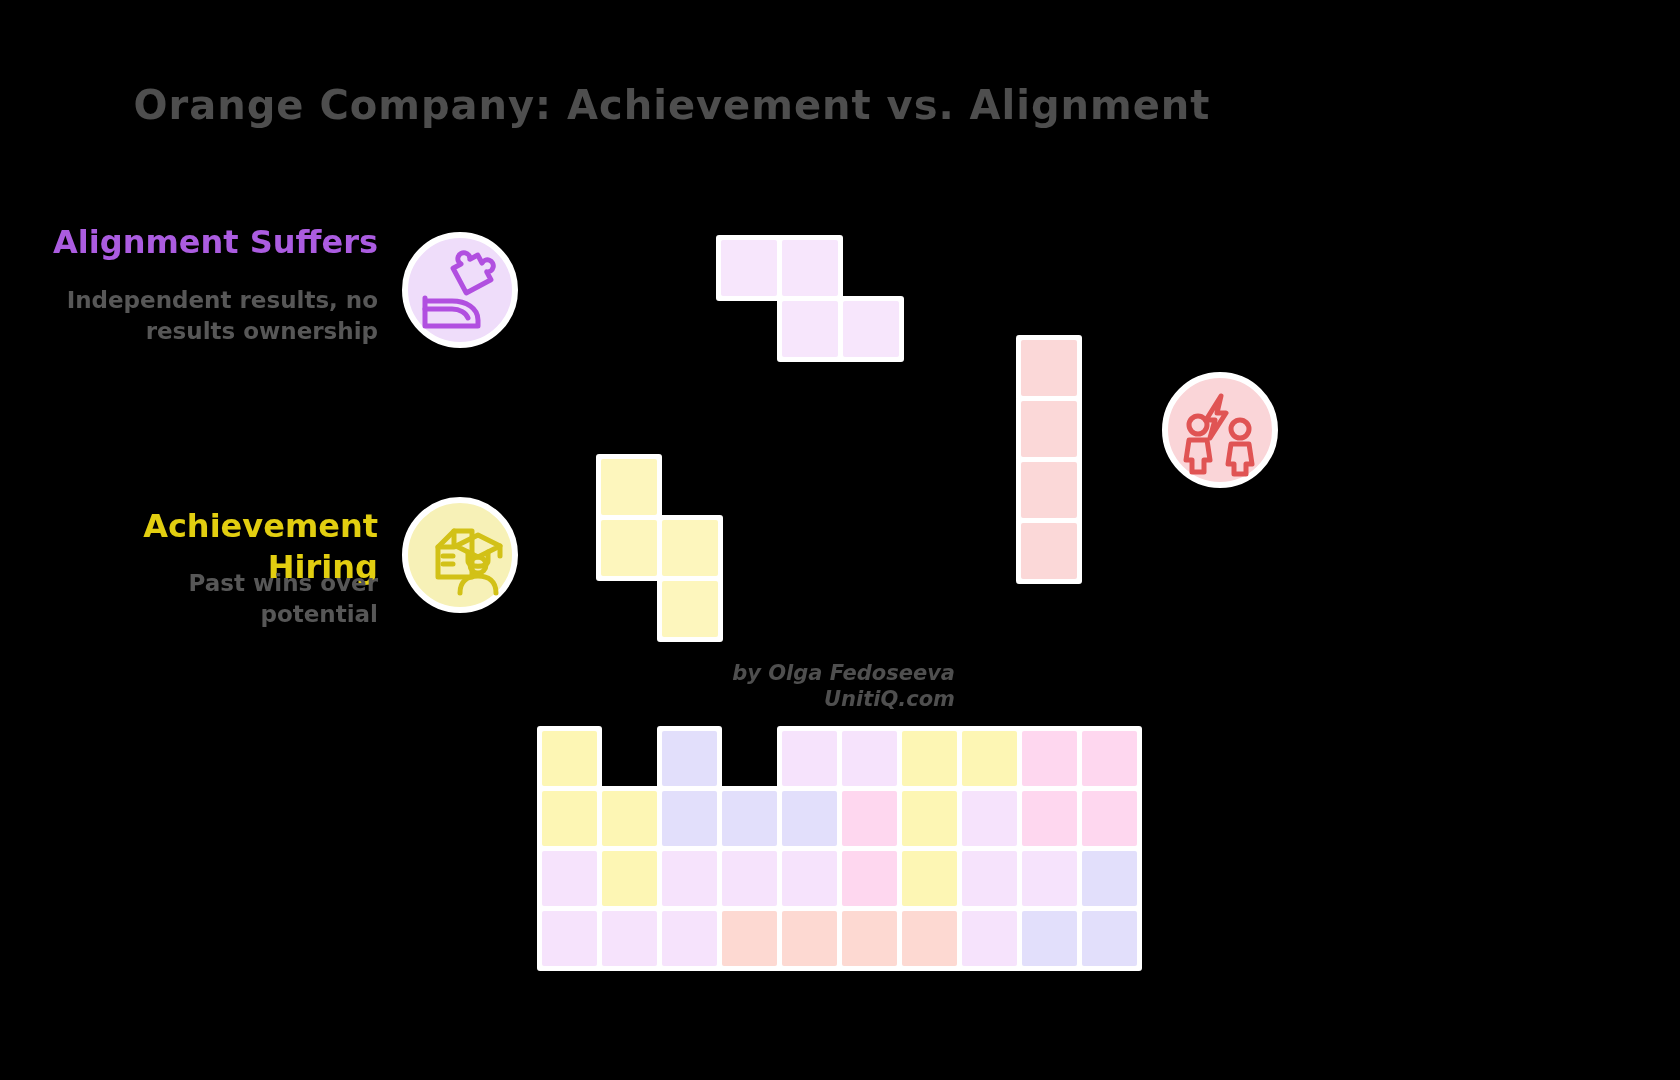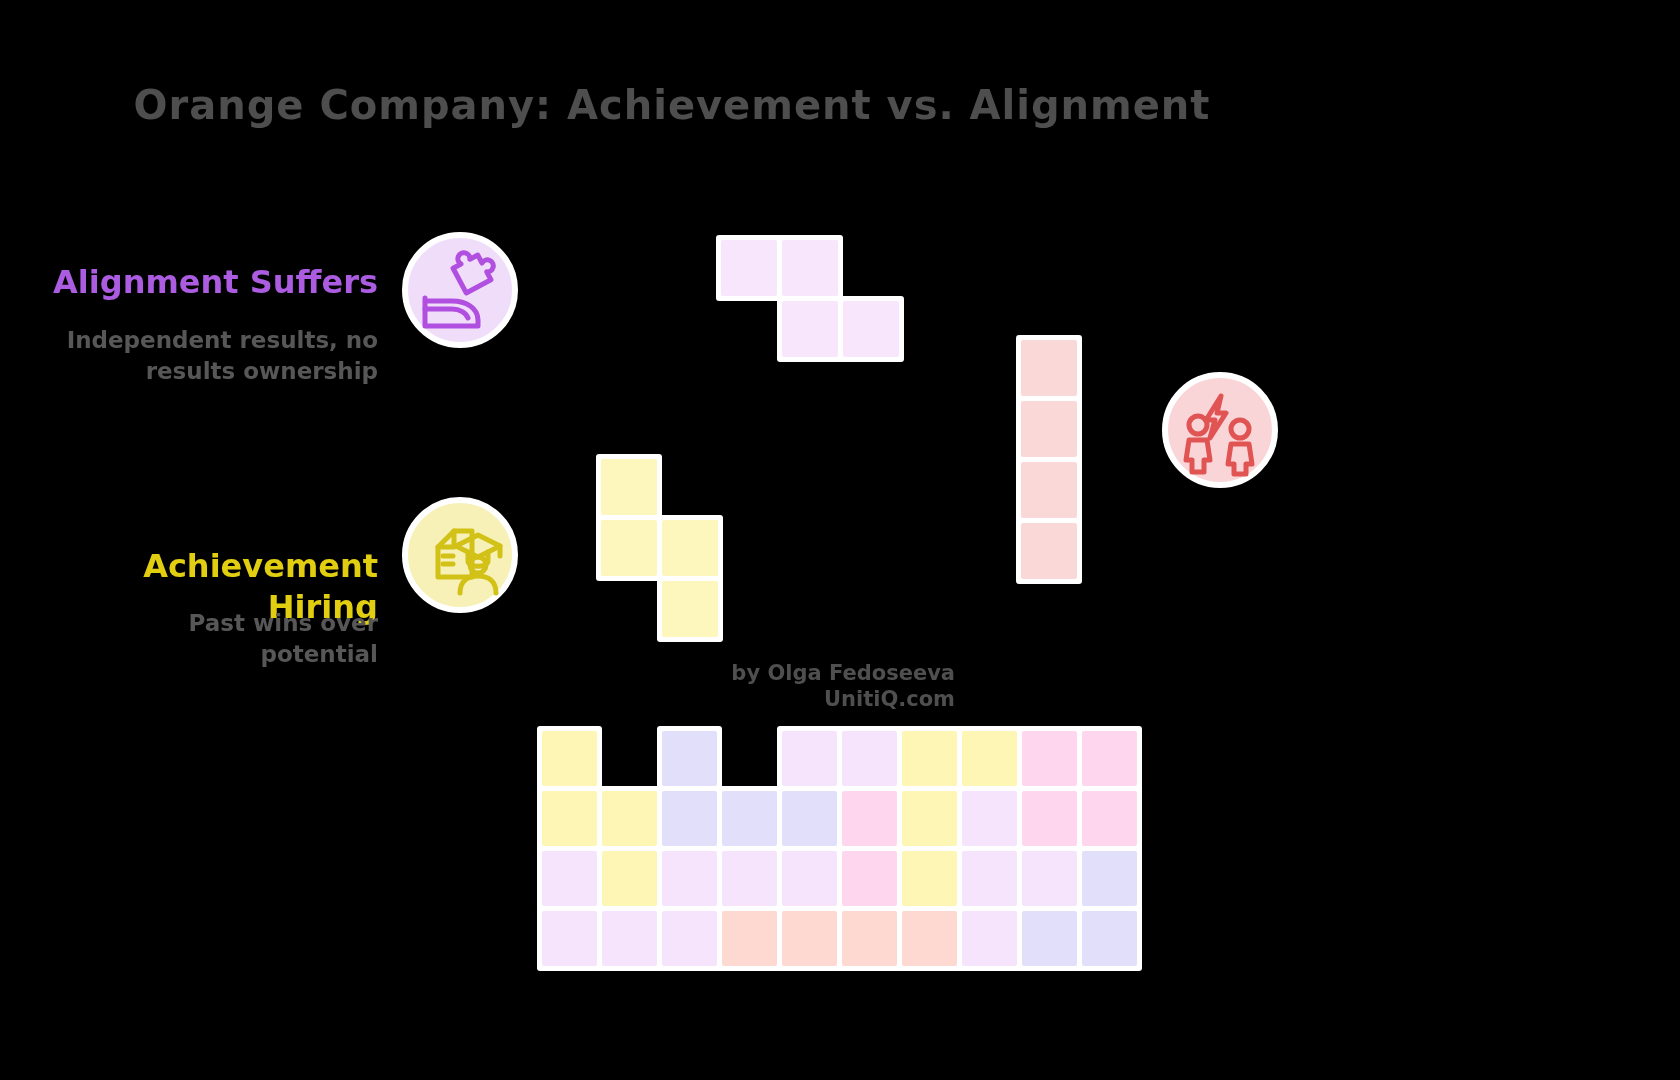--- a/index.html
+++ b/index.html
@@ -12,30 +12,31 @@
     font-size:40px; font-weight:bold; letter-spacing:1px; white-space:pre-line;
   }
   .heading {
     position:absolute; font-size:32px; font-weight:bold; white-space:pre-line;
     line-height:41px;
   }
   .desc {
     position:absolute; font-size:23px; font-weight:bold; line-height:31px;
     color:#575757; white-space:pre-line;
   }
-  .right { text-align:right;margin-top:40px; }
+  .right { text-align:right; }
   .icon-circle {
     position:absolute; width:104px; height:104px; border:6px solid #ffffff;
     border-radius:50%; box-sizing:content-box;
   }
   .icon-circle svg { position:absolute; left:0; top:0; width:104px; height:104px; }
   .attribution {
     position:absolute; left:600px; width:355px; top:660px; text-align:right;
     font-size:21px; font-weight:bold; line-height:26px; color:#4f4f4f;
     white-space:pre-line;
+    font-style:italic;
   }
   .piece { position:absolute; }
   .cell-back { position:absolute; background:#ffffff; border-radius:3px; }
   .cell { position:absolute; border-radius:2px; }
 </style>
 </head>
 <body>
 
 <div class="canvas">
 

